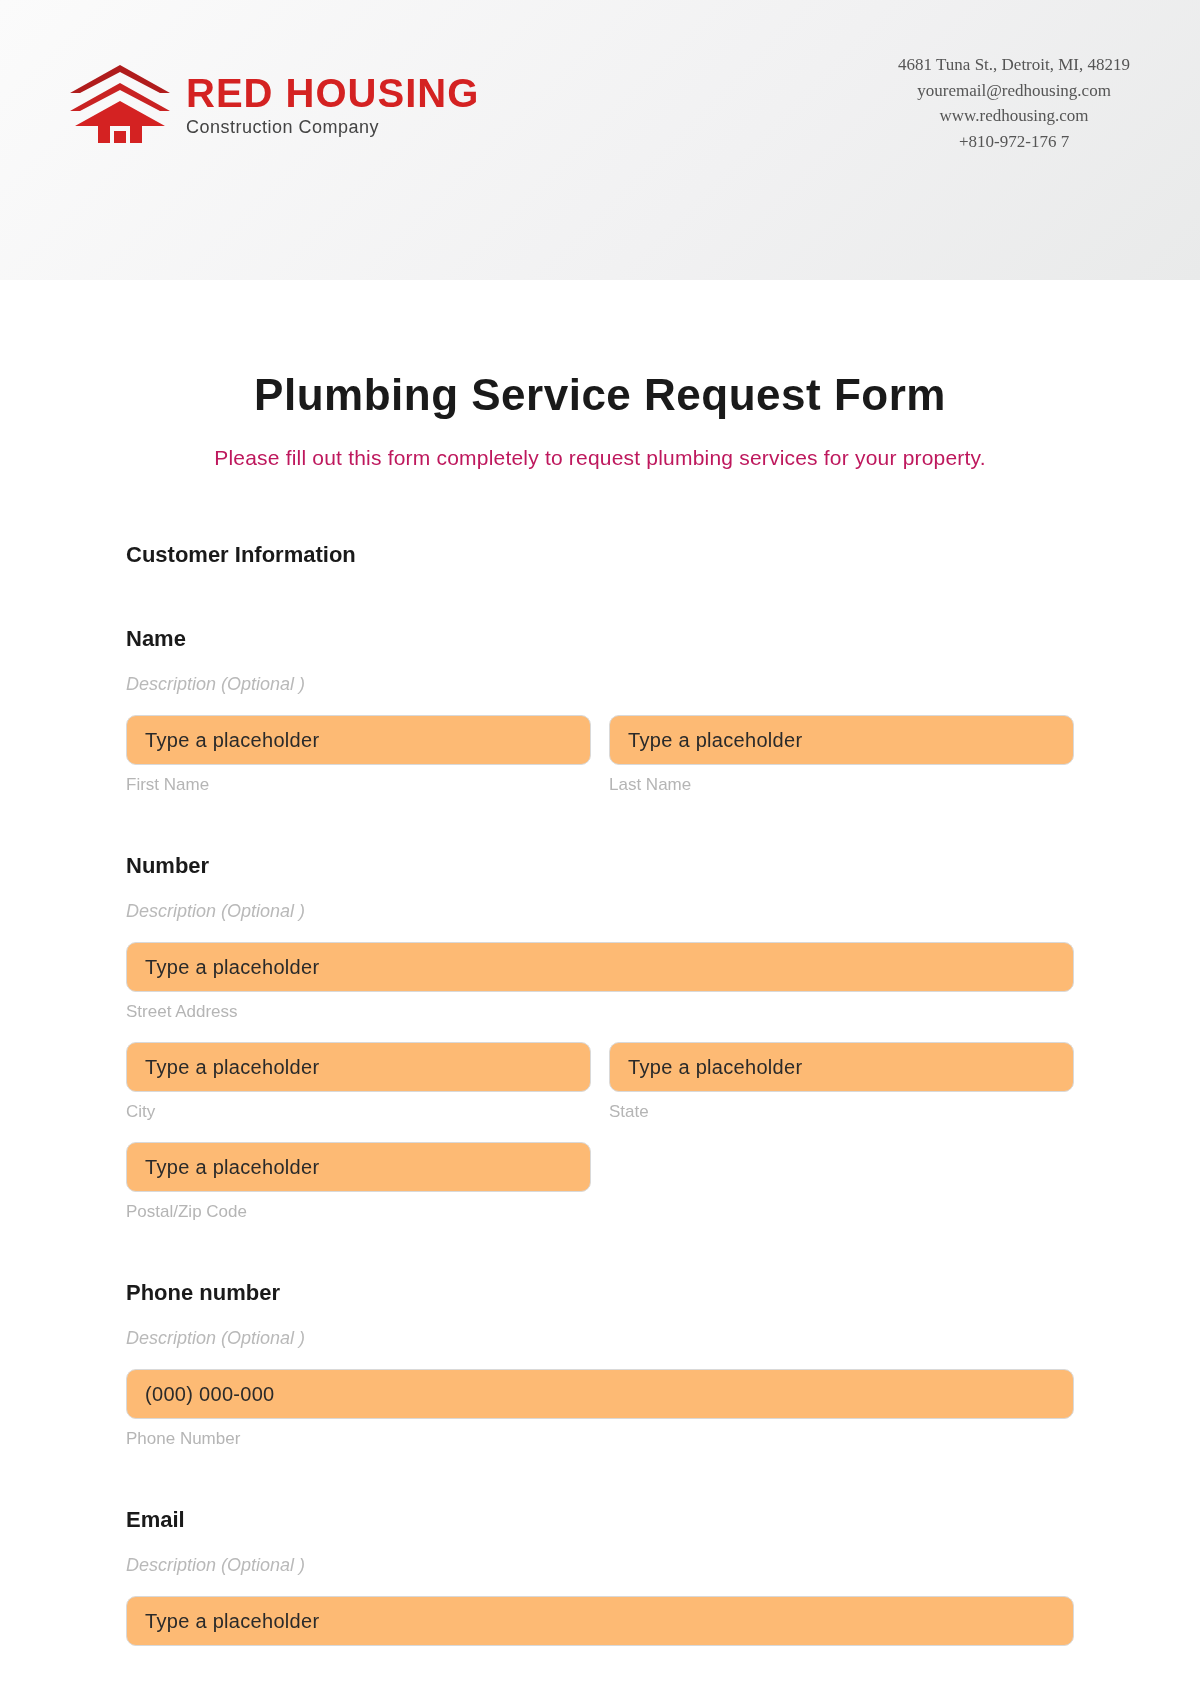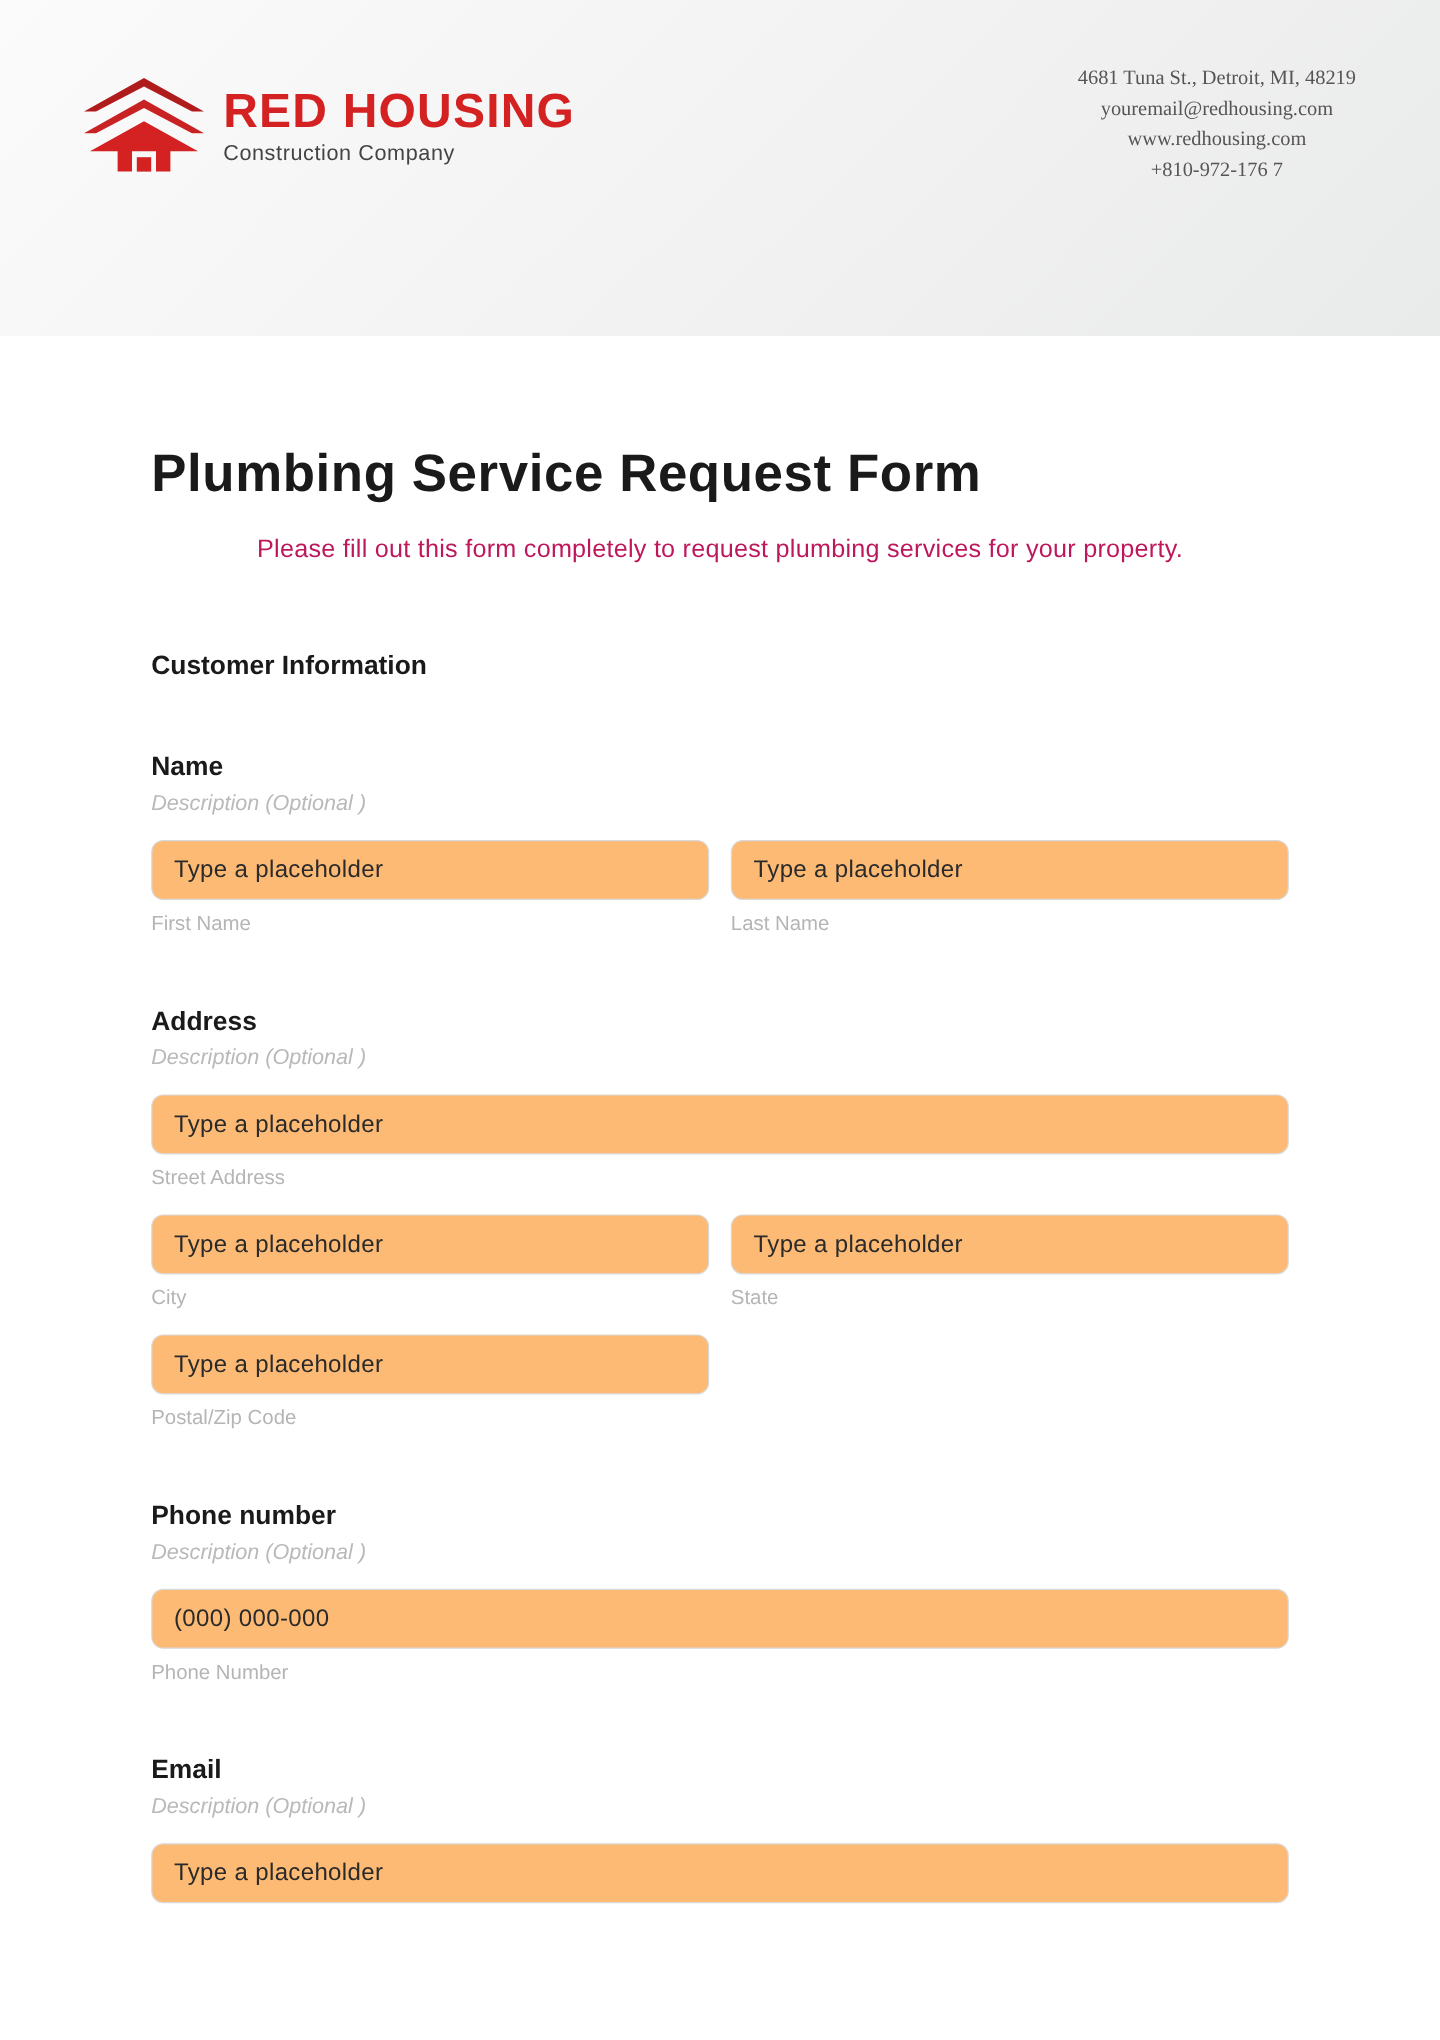--- a/index.html
+++ b/index.html
@@ -38,21 +38,21 @@
     font-size: 17px;
     color: #555;
     line-height: 1.5;
     margin-top: 4px;
     font-family: Liberation Serif, serif;
   }
   .content {
     padding: 90px 126px 0 126px;
   }
   .title {
-    text-align: left;
+    text-align: center;
     font-size: 44px;
     font-weight: 700;
     color: #1a1a1a;
     letter-spacing: 0.5px;
   }
   .intro {
     text-align: center;
     font-size: 21px;
     color: #be185d;
     margin-top: 26px;
@@ -67,21 +67,21 @@
   .group { margin-top: 58px; }
   .group-label {
     font-size: 22px;
     font-weight: 700;
     color: #1a1a1a;
   }
   .group-desc {
     font-size: 18px;
     font-style: italic;
     color: #b9b9b9;
-    margin-top: 7px;
+    margin-top: 22px;
   }
   .row { display: flex; gap: 18px; margin-top: 20px; }
   .col { flex: 1; display: flex; flex-direction: column; }
   .input {
     width: 100%;
     height: 50px;
     border: 1px solid #d9d9d9;
     border-radius: 10px;
     padding: 0 18px;
     font-size: 20px;
@@ -137,21 +137,21 @@
         <div class="sublabel">First Name</div>
       </div>
       <div class="col">
         <input class="input" type="text" placeholder="Type a placeholder" style="">
         <div class="sublabel">Last Name</div>
       </div>
     </div>
   </div>
 
   <div class="group">
-    <div class="group-label">Address</div>
+    <div class="group-label">Number</div>
     <div class="group-desc">Description  (Optional )</div>
     <div class="row">
       <div class="col">
         <input class="input" type="text" placeholder="Type a placeholder" style="">
         <div class="sublabel">Street Address</div>
       </div>
     </div>
     <div class="row">
       <div class="col">
         <input class="input" type="text" placeholder="Type a placeholder" style="">

